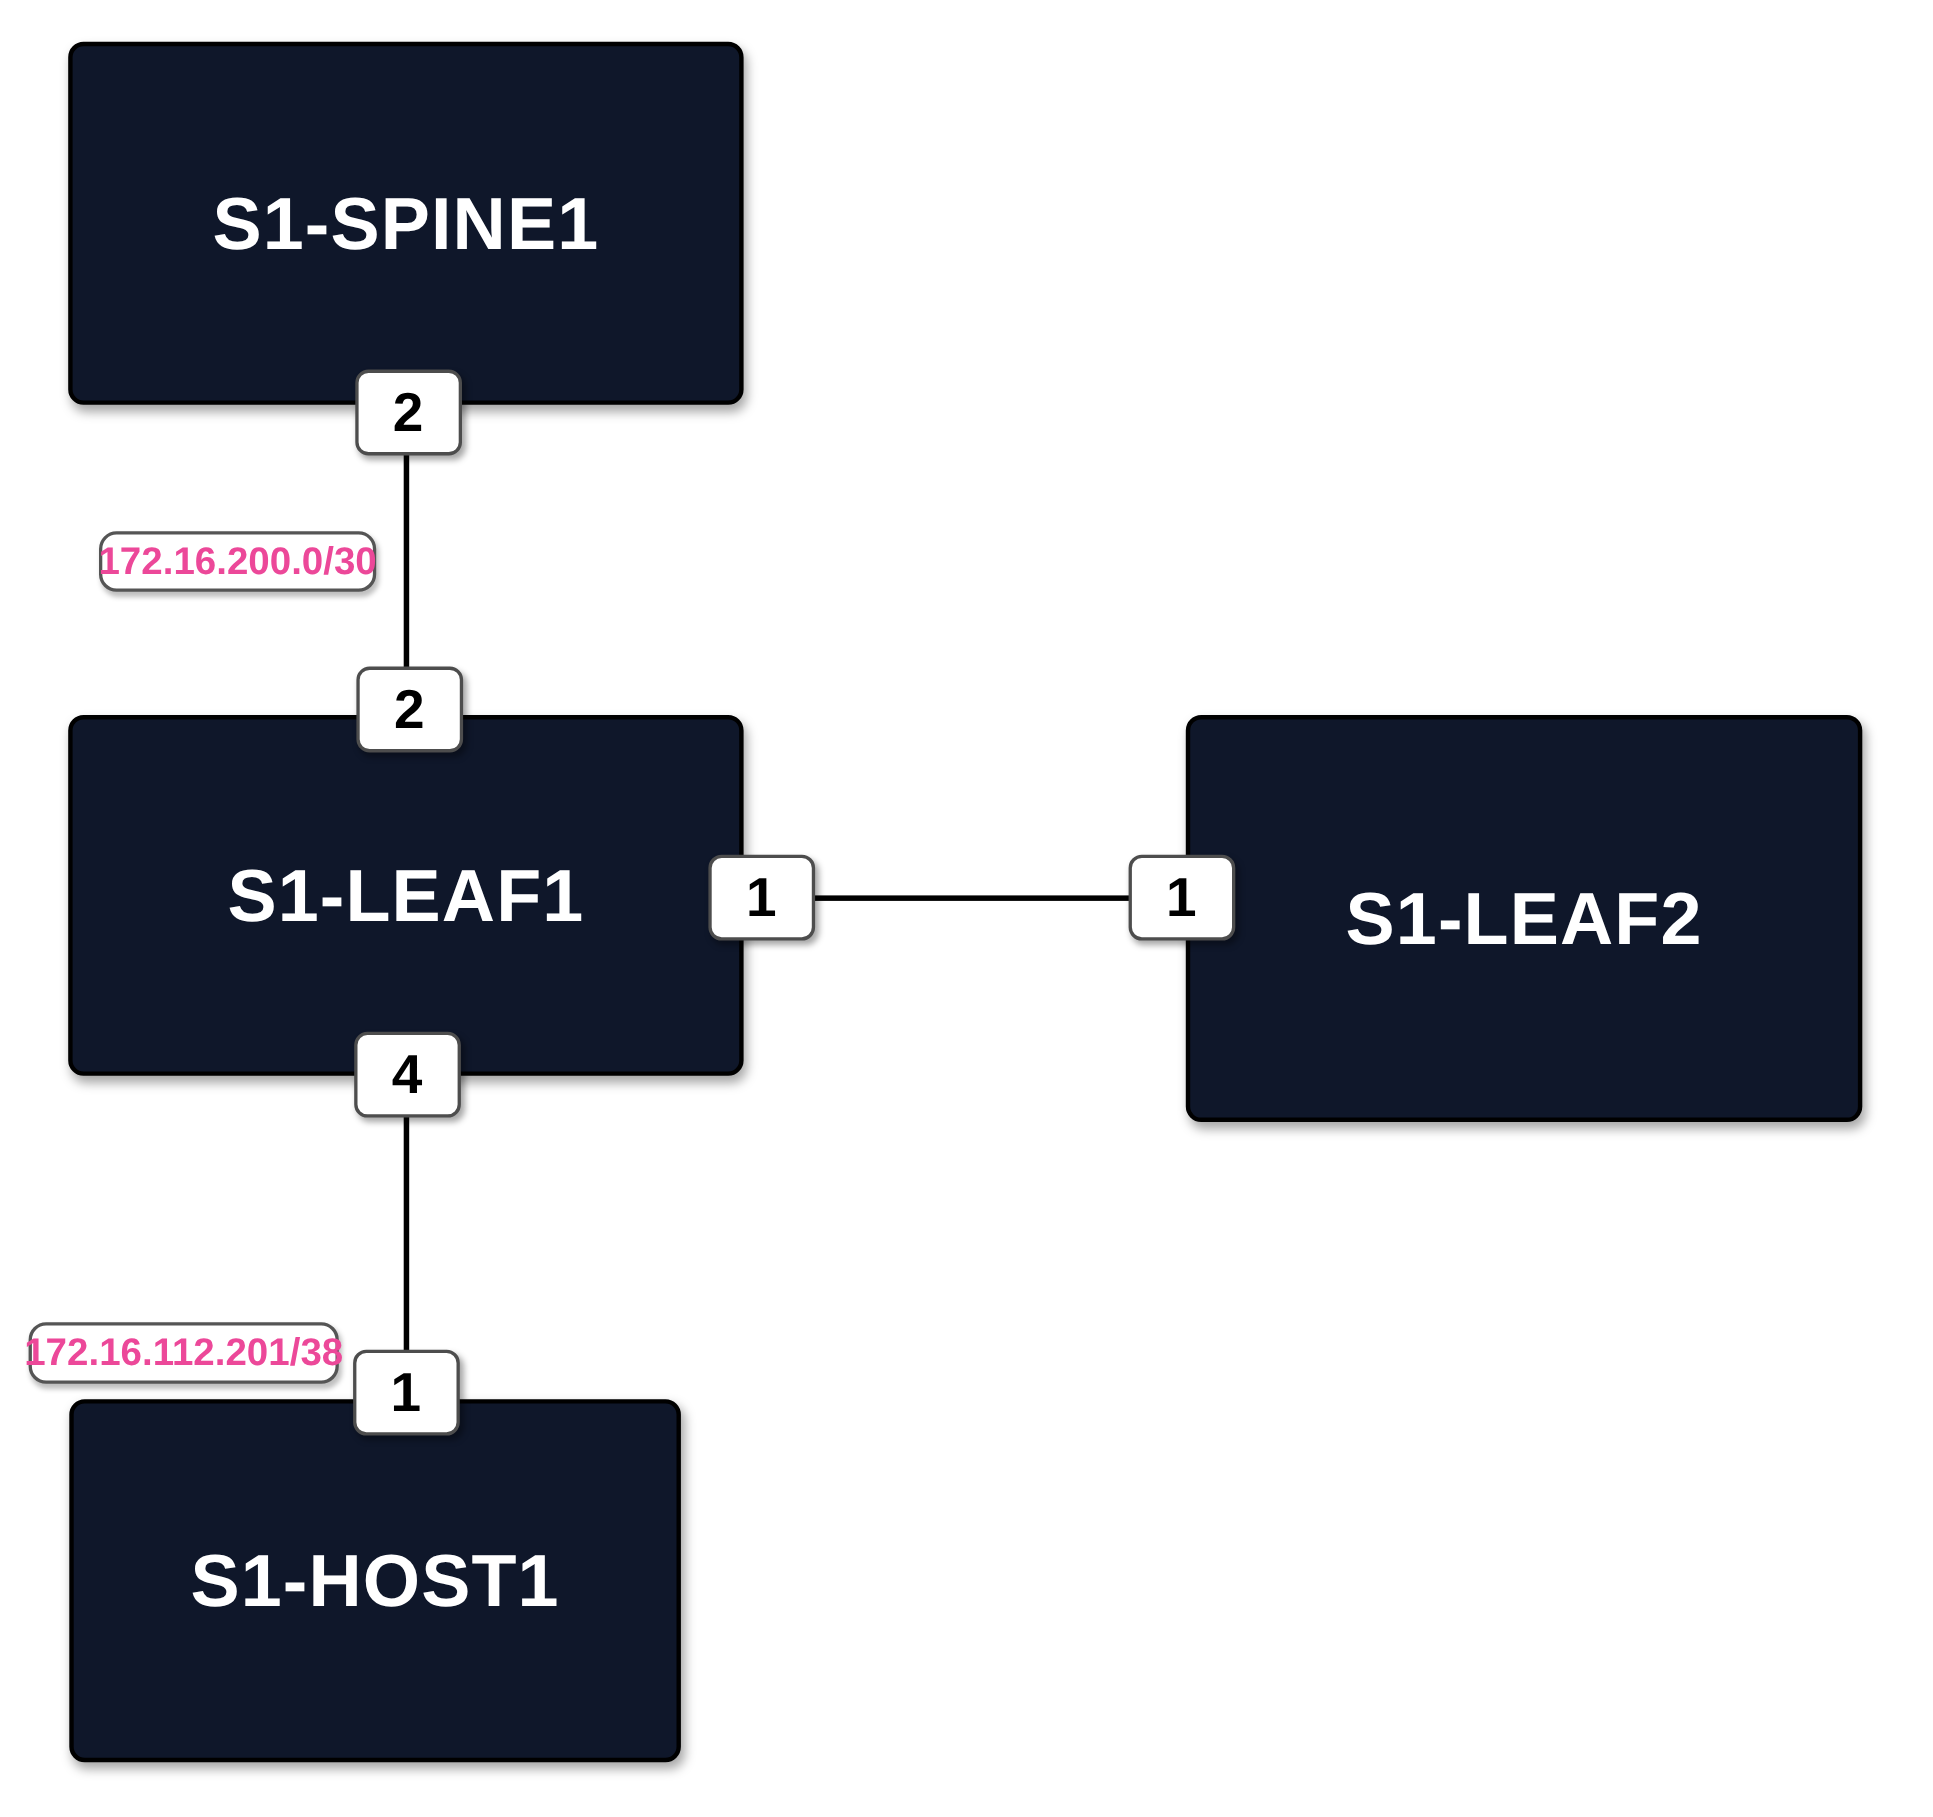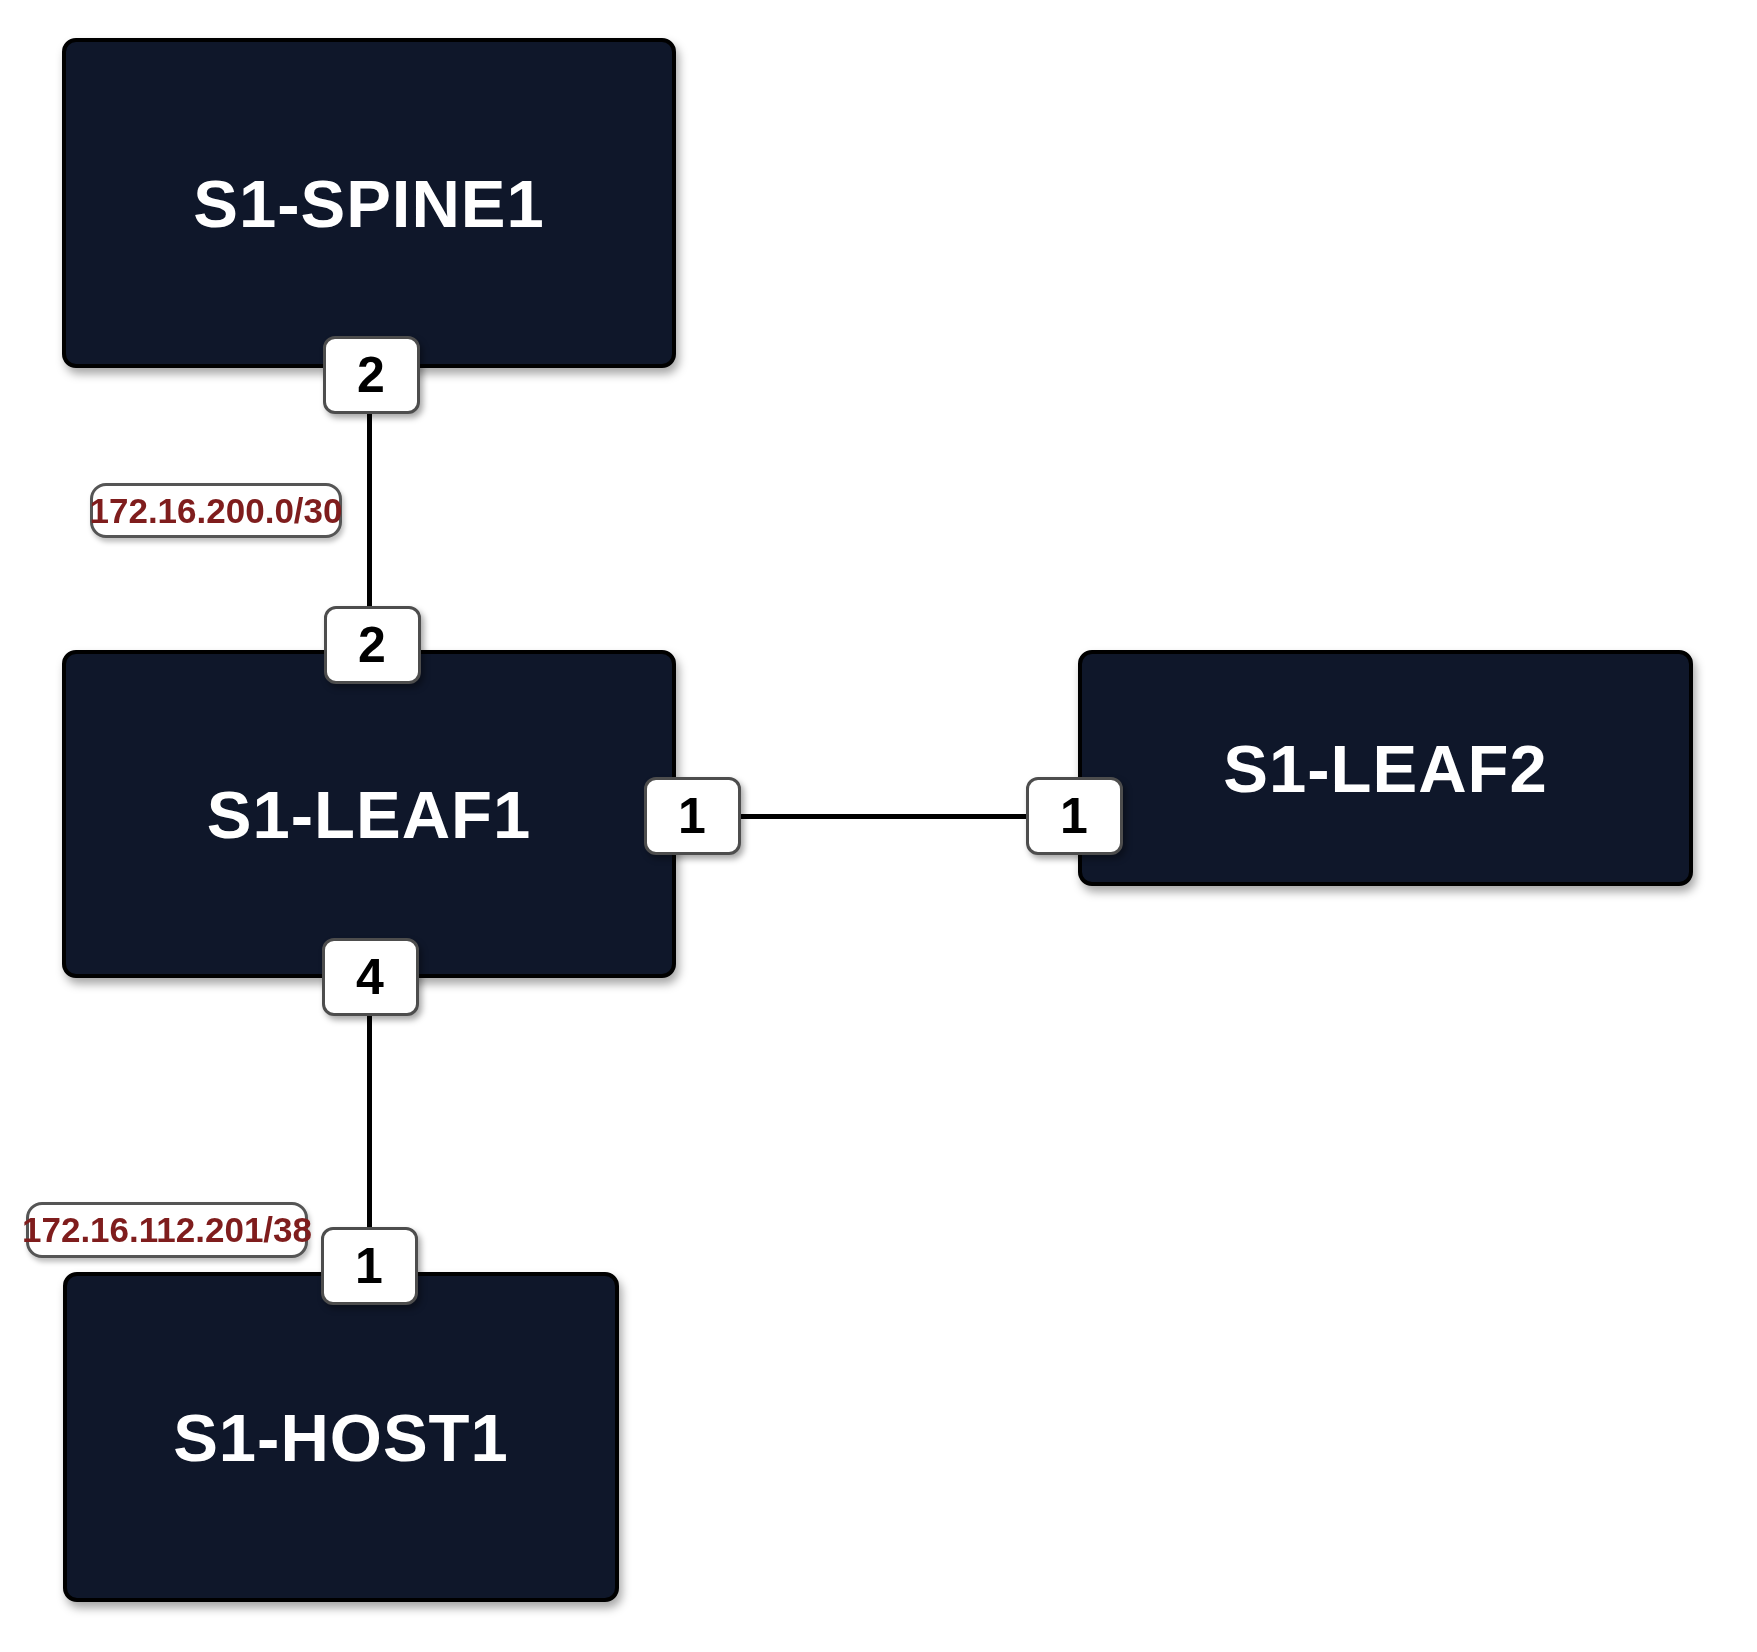--- a/index.html
+++ b/index.html
@@ -63,21 +63,21 @@
     background: #ffffff;
     border: 3px solid #555555;
     border-radius: 16px;
     box-shadow: 2px 4px 5px rgba(0,0,0,0.25);
     display: flex;
     align-items: center;
     justify-content: center;
     box-sizing: border-box;
   }
   .netlabel-text {
-    color: #7f1d1d;
+    color: #ec4899;
     font-size: 35px;
     font-weight: 700;
     white-space: nowrap;
     user-select: none;
   }
 </style>
 </head>
 <body>
 
 <div id="canvas">
@@ -86,21 +86,21 @@
       <div class="link" style="left: 740px; top: 814px; width: 287px; height: 5px;"></div>
       <div class="link" style="left: 367px; top: 1014px; width: 5px; height: 216px;"></div>
     </div>
   <div id="nodes-layer">
       <div class="node" style="left: 62px; top: 38px; width: 614px; height: 330px;">
         <div class="node-label">S1-SPINE1</div>
       </div>
       <div class="node" style="left: 62px; top: 650px; width: 614px; height: 328px;">
         <div class="node-label">S1-LEAF1</div>
       </div>
-      <div class="node" style="left: 1078px; top: 650px; width: 615px; height: 236px;">
+      <div class="node" style="left: 1078px; top: 650px; width: 615px; height: 370px;">
         <div class="node-label">S1-LEAF2</div>
       </div>
       <div class="node" style="left: 63px; top: 1272px; width: 556px; height: 330px;">
         <div class="node-label">S1-HOST1</div>
       </div>
     </div>
   <div id="ports-layer">
       <div class="port" style="left: 322.5px; top: 336px;">
         <div class="port-label">2</div>
       </div>

